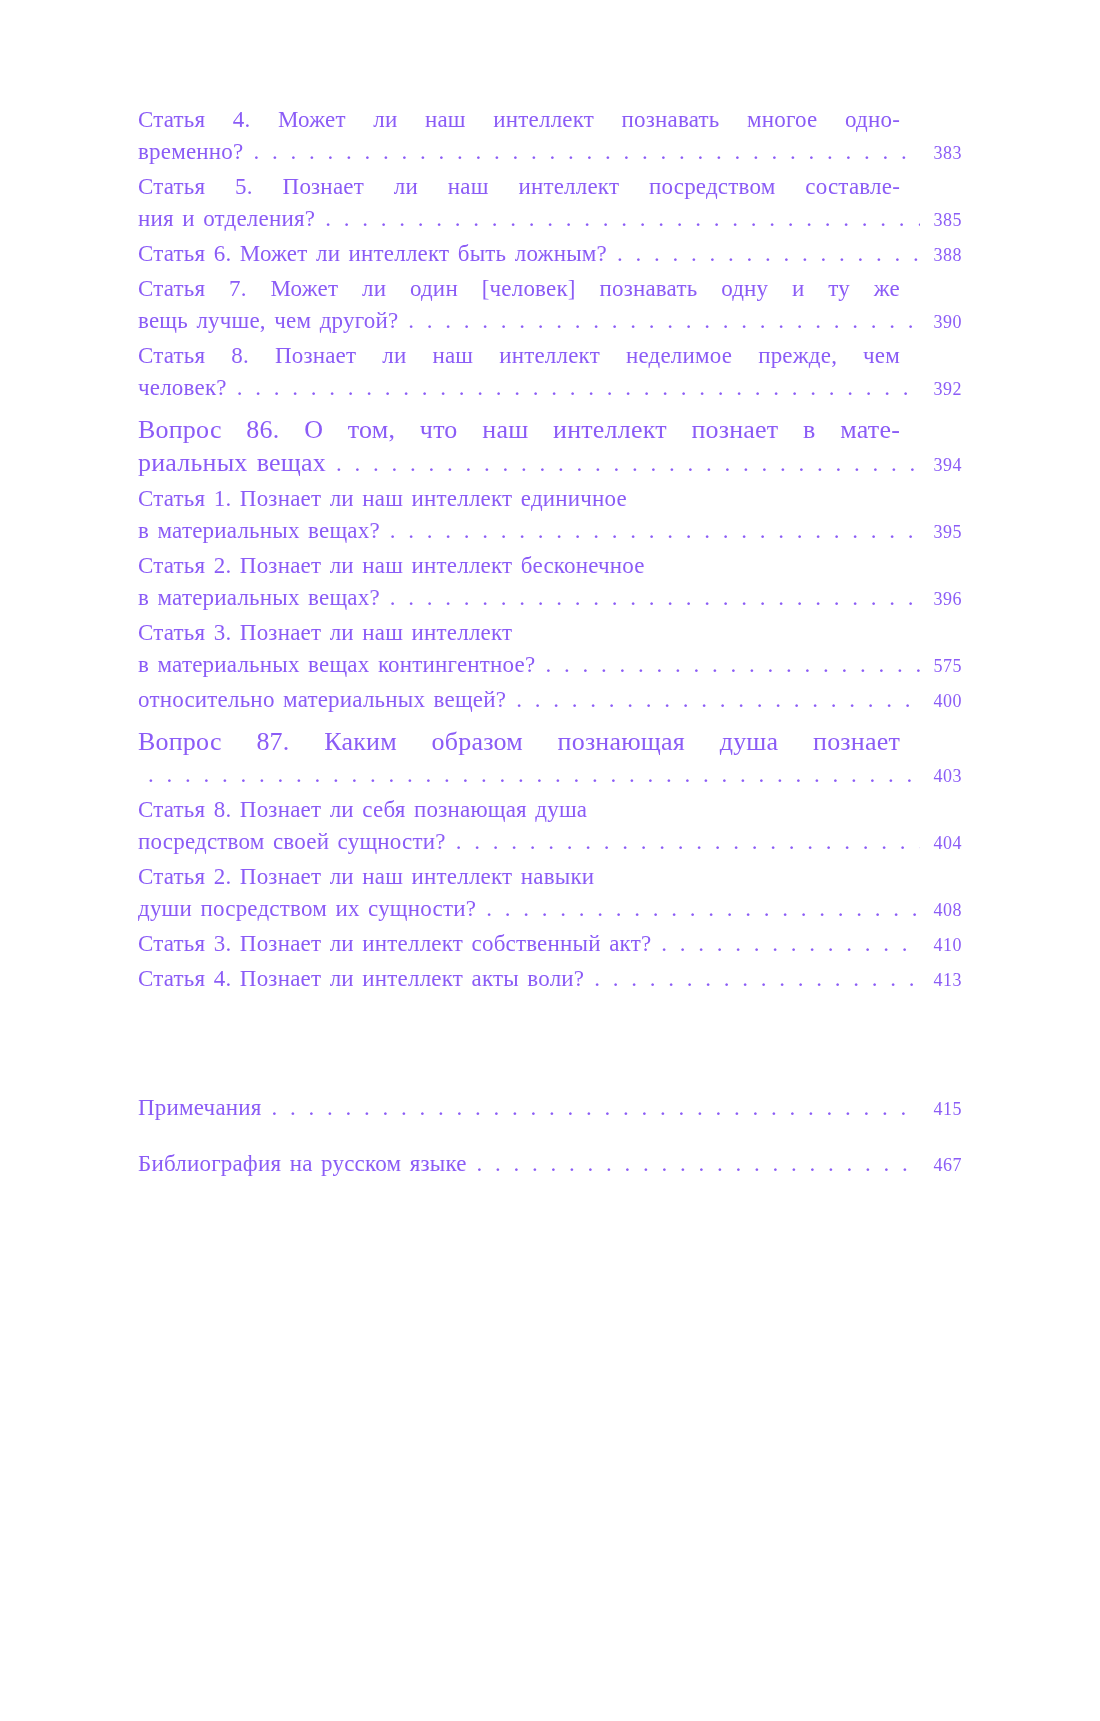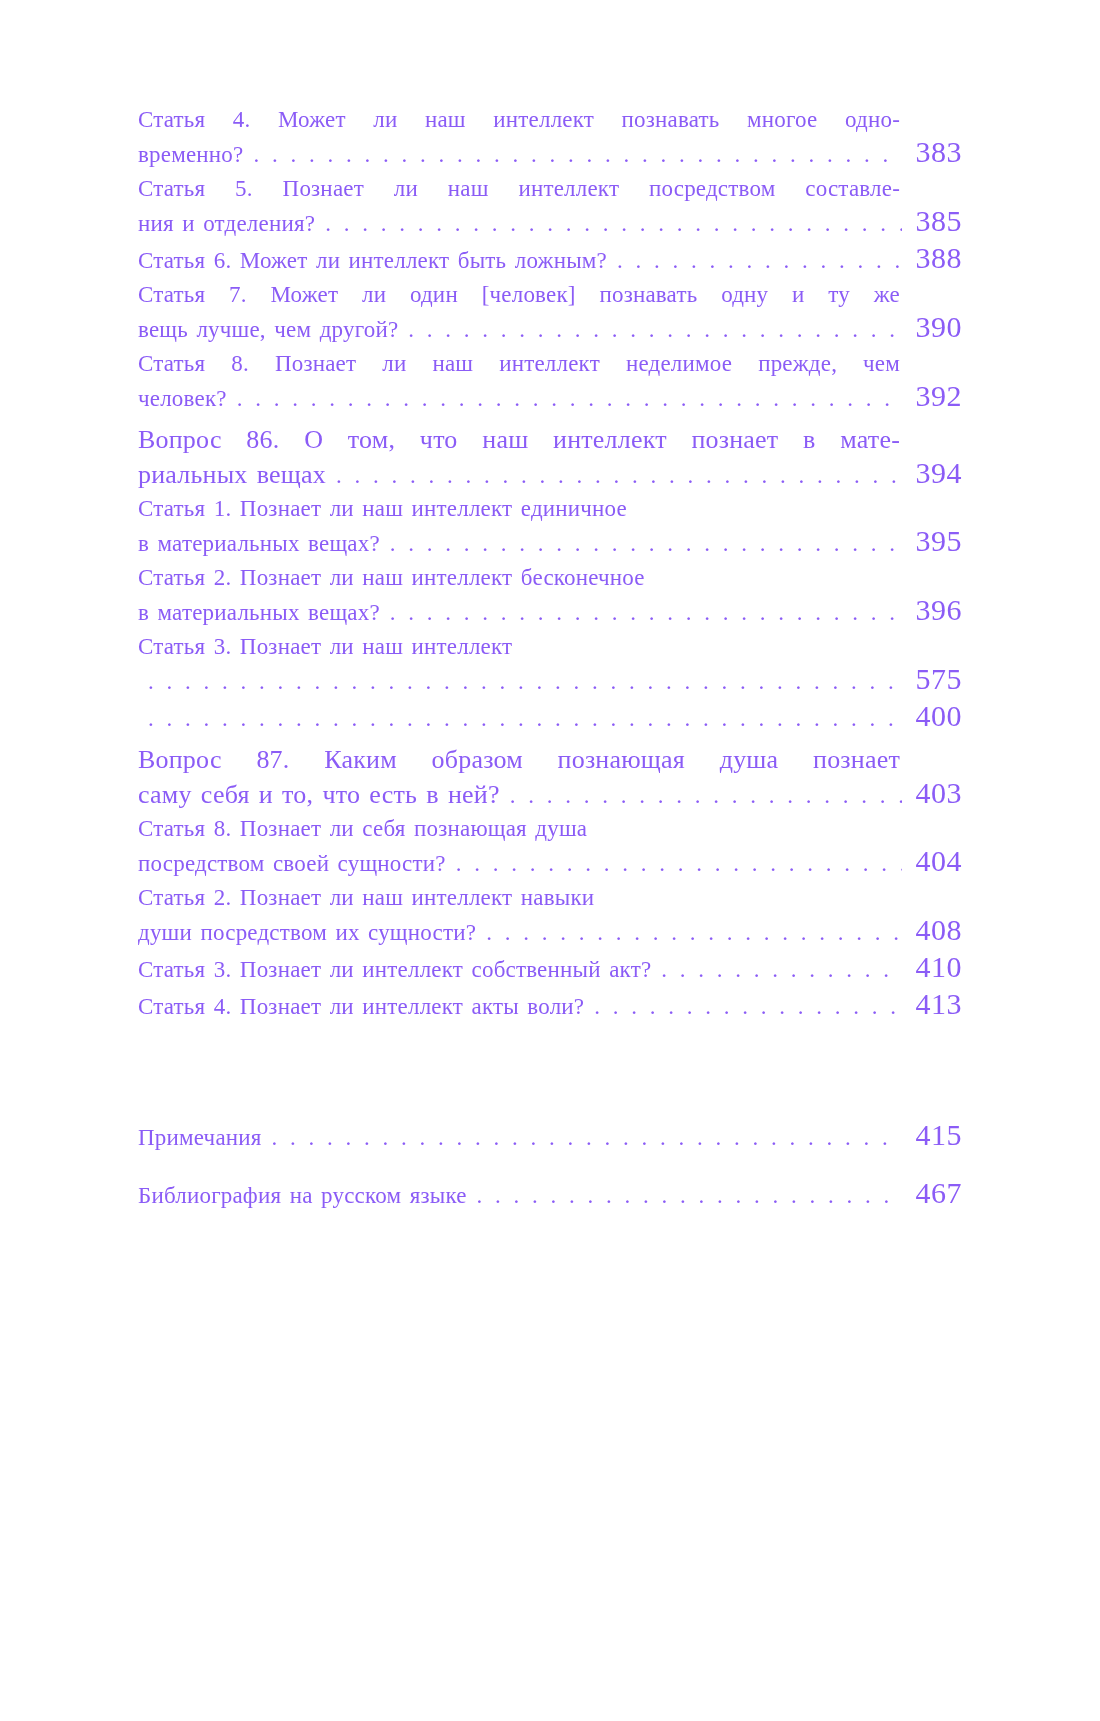--- a/index.html
+++ b/index.html
@@ -58,21 +58,21 @@
     overflow: hidden;
     white-space: nowrap;
     font-size: 23px;
     letter-spacing: 0;
     word-spacing: 7px;
     padding-left: 10px;
   }
   .pg {
     flex: 0 0 auto;
     margin-left: 14px;
-    font-size: 30px;
+    font-size: 18px;
     letter-spacing: 0.5px;
   }
   .backmatter { margin-top: 96px; }
   .backmatter .entry { margin-top: 23px; }
   .backmatter .entry:first-child { margin-top: 0; }
 </style>
 </head>
 <body>
 
 <div class="page">
@@ -137,34 +137,35 @@
           <div class="line"><span class="txt">Статья 2. Познает ли наш интеллект бесконечное</span></div>
           <div class="line final">
             <span class="txt">в материальных вещах?</span>
             <span class="leader">. . . . . . . . . . . . . . . . . . . . . . . . . . . . . . . . . . . . . . . . . . . . . . . . . . . . . . . . . . . . . . . . . . . . . . . . . . . . . . . . . . . . . . . . . . </span>
             <span class="pg">396</span>
           </div>
         </div>
         <div class="entry">
           <div class="line"><span class="txt">Статья 3. Познает ли наш интеллект</span></div>
           <div class="line final">
+            <span class="txt">в материальных вещах контингентное?</span>
             <span class="leader">. . . . . . . . . . . . . . . . . . . . . . . . . . . . . . . . . . . . . . . . . . . . . . . . . . . . . . . . . . . . . . . . . . . . . . . . . . . . . . . . . . . . . . . . . . </span>
             <span class="pg">575</span>
           </div>
         </div>
         <div class="entry">
           <div class="line final">
+            <span class="txt">относительно материальных вещей?</span>
             <span class="leader">. . . . . . . . . . . . . . . . . . . . . . . . . . . . . . . . . . . . . . . . . . . . . . . . . . . . . . . . . . . . . . . . . . . . . . . . . . . . . . . . . . . . . . . . . . </span>
             <span class="pg">400</span>
           </div>
         </div>
         <div class="entry question">
           <div class="line fill"><span class="txt">Вопрос 87. Каким образом познающая душа познает</span></div>
           <div class="line final">
-            <span class="txt">саму себя и то, что есть в ней?</span>
             <span class="leader">. . . . . . . . . . . . . . . . . . . . . . . . . . . . . . . . . . . . . . . . . . . . . . . . . . . . . . . . . . . . . . . . . . . . . . . . . . . . . . . . . . . . . . . . . . </span>
             <span class="pg">403</span>
           </div>
         </div>
         <div class="entry">
           <div class="line"><span class="txt">Статья 8. Познает ли себя познающая душа</span></div>
           <div class="line final">
             <span class="txt">посредством своей сущности?</span>
             <span class="leader">. . . . . . . . . . . . . . . . . . . . . . . . . . . . . . . . . . . . . . . . . . . . . . . . . . . . . . . . . . . . . . . . . . . . . . . . . . . . . . . . . . . . . . . . . . </span>
             <span class="pg">404</span>

